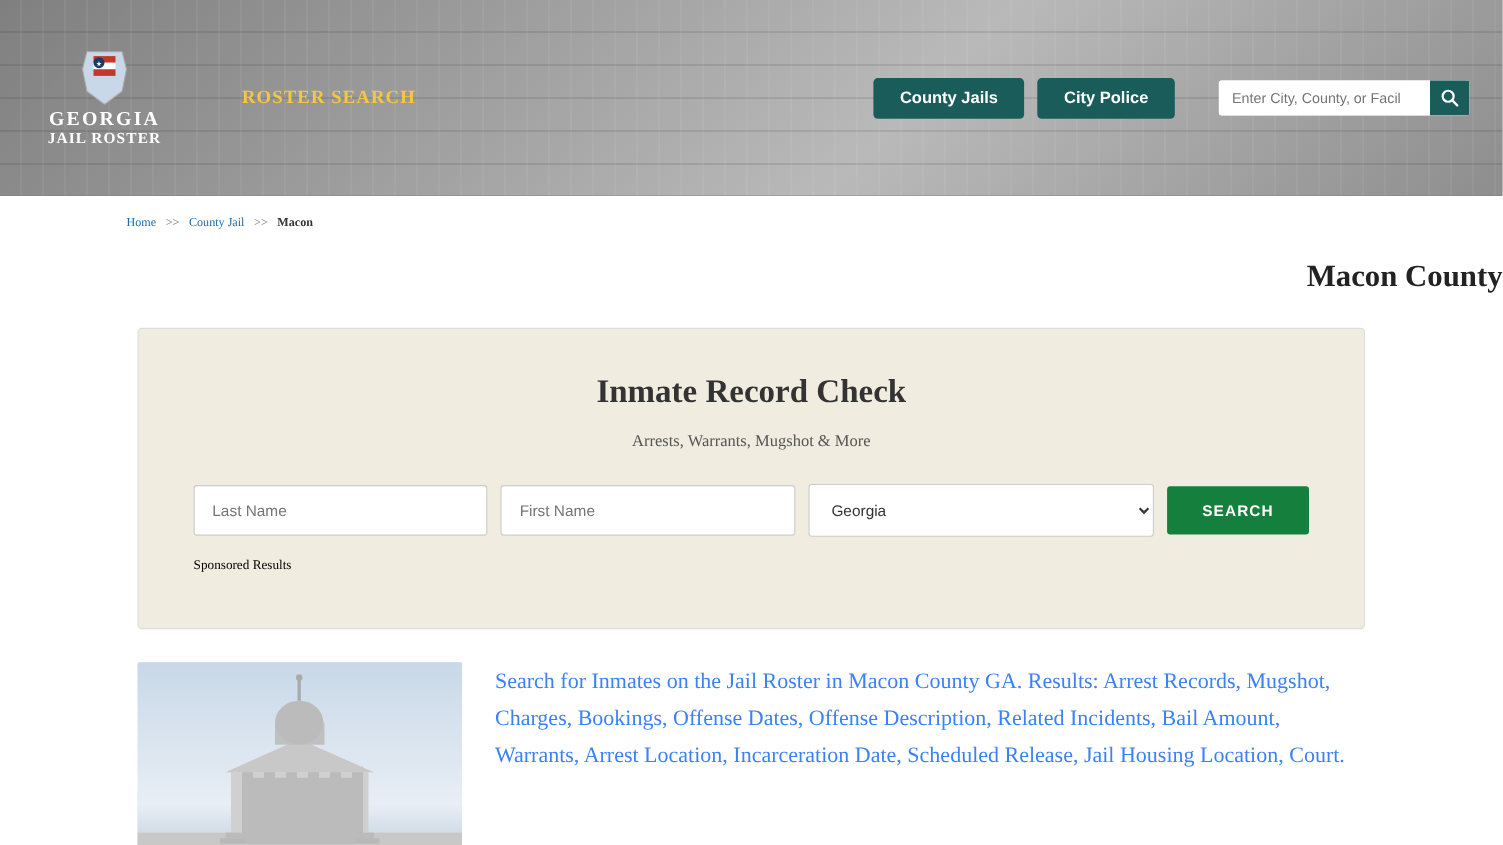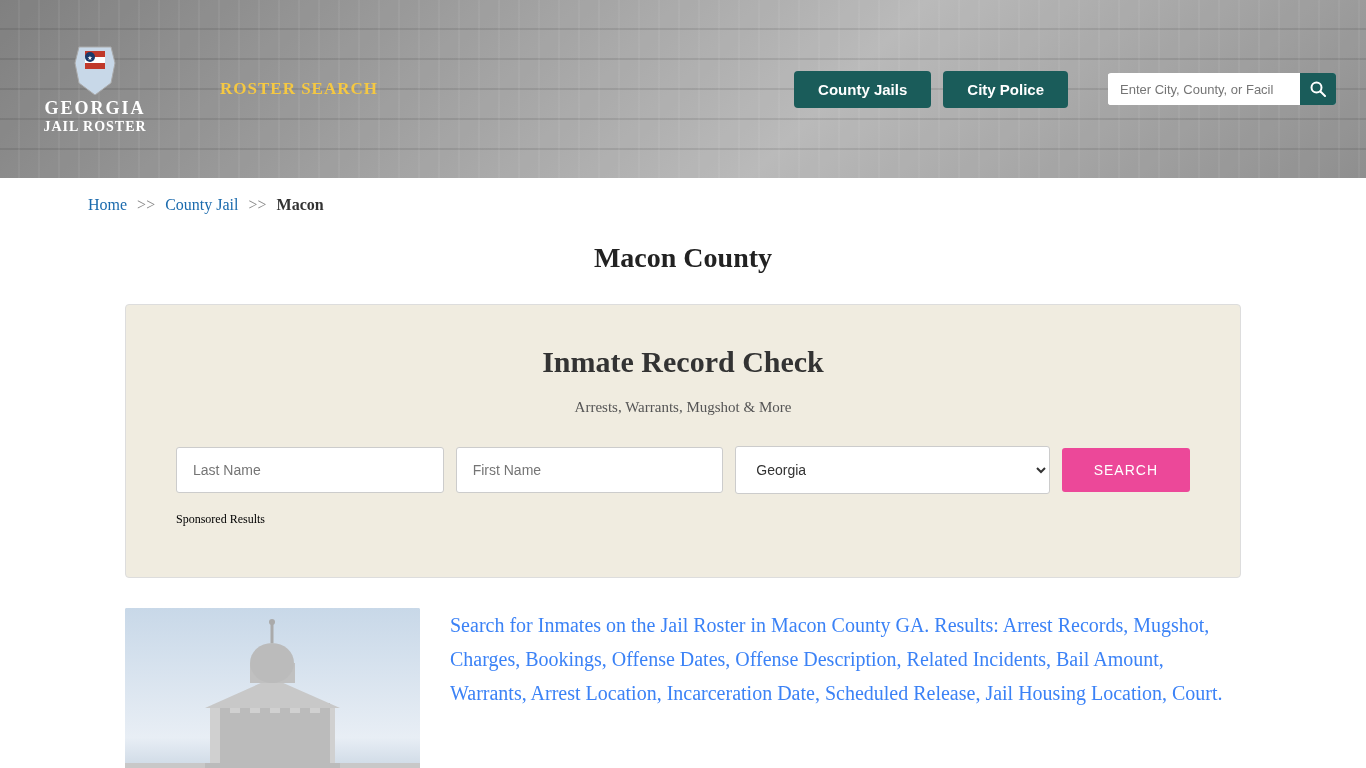--- a/index.html
+++ b/index.html
@@ -122,41 +122,42 @@
       padding: 8px 10px;
       color: #fff;
       font-size: 16px;
       display: flex;
       align-items: center;
       justify-content: center;
     }
 
     
     .breadcrumb {
-      padding: 18px 88px;
-      font-size: 16px;
+      padding: 18px 115px;
+      font-size: 11px;
       color: #555;
     }
     .breadcrumb a {
       color: #1a6aad;
       text-decoration: none;
       cursor: pointer;
     }
     .breadcrumb .sep { margin: 0 6px; color: #888; }
     .breadcrumb .current { font-weight: bold; color: #333; }
 
     
     .page-title-section {
       text-align: center;
       padding: 10px 0 30px;
     }
     .page-title {
       font-size: 28px;
       font-weight: bold;
       color: #222;
+      text-align: right;
     }
 
     
     .record-check-section {
       margin: 0 125px;
       background: #f0ece0;
       border: 1px solid #ddd;
       border-radius: 4px;
       padding: 40px 50px 50px;
     }
@@ -194,26 +195,26 @@
       border: 1px solid #ccc;
       border-radius: 3px;
       font-size: 14px;
       color: #333;
       background: #fff;
       outline: none;
       cursor: pointer;
     }
     .search-submit-btn {
       padding: 14px 32px;
-      background: #ec4899;
+      background: #15803d;
       color: #fff;
       border: none;
       border-radius: 3px;
       font-size: 14px;
-      font-weight: normal;
+      font-weight: bold;
       letter-spacing: 1px;
       cursor: pointer;
       white-space: nowrap;
     }
     .sponsored-label {
       margin-top: 18px;
       font-size: 12px;
       color: #000000;
     }
 

